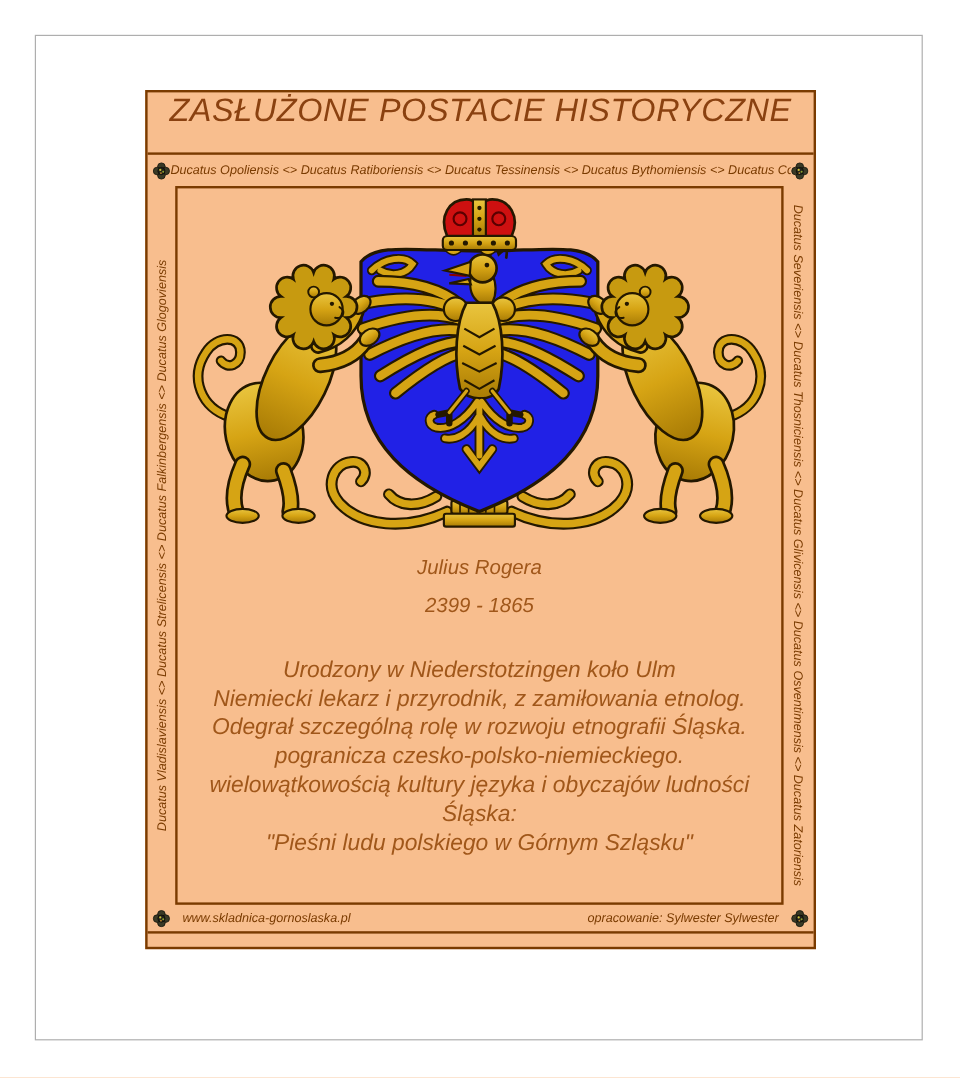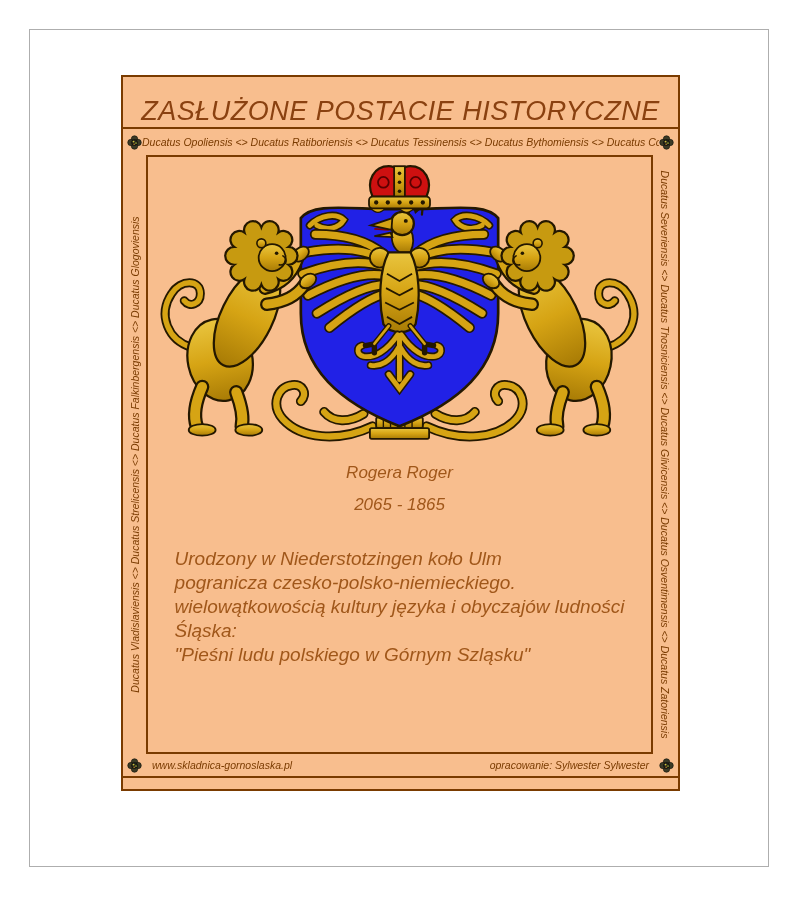--- a/index.html
+++ b/index.html
@@ -11,21 +11,21 @@
     position:absolute; left:29px; top:29px; width:740px; height:838px;
     border:1px solid #aeaeae; box-sizing:border-box;
   }
   .poster {
     position:absolute; left:121px; top:75px; width:559px; height:716px;
     box-sizing:border-box; background:#F8BE8E; border:2px solid #7A3B00;
     display:flex; flex-direction:column;
   }
   .title-bar {
     height:52px; flex:none; border-bottom:2px solid #7A3B00; box-sizing:border-box;
-    display:flex; align-items:flex-end; justify-content:center;
+    display:flex; align-items:flex-start; justify-content:center;
   }
   .title {
     font-style:italic; font-size:27px; color:#8A4110; letter-spacing:0.5px;
     white-space:nowrap;
   }
   .band {
     height:26px; flex:none; display:flex; align-items:center;
     padding:0 4px; box-sizing:border-box;
   }
   .band-text {
@@ -45,21 +45,21 @@
   .inner-box {
     position:absolute; left:23px; right:25px; top:0; bottom:0;
     border:2px solid #7A3B00; box-sizing:border-box;
     display:flex; flex-direction:column; align-items:center; overflow:hidden;
   }
   .emblem { margin-top:2px; width:503px; height:296px; display:block; }
   .person-name  { margin-top:8px;  font-style:italic; font-size:17px; color:#A0571A; }
   .person-years { margin-top:12px; font-style:italic; font-size:17px; color:#A0571A; }
   .bio {
     margin-top:32px; font-style:italic; font-size:19px; line-height:24px;
-    color:#A0571A; white-space:nowrap;
+    color:#A0571A; text-align:center; white-space:nowrap;
   }
   .footer-band {
     height:24px; flex:none; border-bottom:2px solid #7A3B00; box-sizing:border-box;
     display:flex; align-items:center; justify-content:space-between; padding:0 4px;
   }
   .footer-group { display:flex; align-items:center; gap:10px; }
   .footer-text { font-style:italic; font-size:10.5px; color:#7A3B00; white-space:nowrap; }
 </style>
 </head>
 <body>
@@ -185,25 +185,27 @@
           <circle cx="267" cy="48.5" r="2.4" fill="#241800"></circle>
           <circle cx="280" cy="48.5" r="2.4" fill="#241800"></circle>
           <circle cx="293" cy="48.5" r="2.4" fill="#241800"></circle>
           <circle cx="306" cy="48.5" r="2.4" fill="#241800"></circle>
         </g>
 
         <use href="#lion" transform="translate(2,52)"></use>
         <use href="#lion" transform="translate(558,52) scale(-1,1)"></use>
       </svg>
 
-      <div class="person-name">Rogera Roger</div>
-      <div class="person-years">2065 - 1865</div>
+      <div class="person-name">Julius Rogera</div>
+      <div class="person-years">2399 - 1865</div>
 
       <div class="bio">
         <div>Urodzony w Niederstotzingen koło Ulm</div>
+        <div>Niemiecki lekarz i przyrodnik, z zamiłowania etnolog.</div>
+        <div>Odegrał szczególną rolę w rozwoju etnografii Śląska.</div>
         <div>pogranicza czesko-polsko-niemieckiego.</div>
         <div>wielowątkowością kultury języka i obyczajów ludności</div>
         <div>Śląska:</div>
         <div>"Pieśni ludu polskiego w Górnym Szląsku"</div>
       </div>
     </div>
   </div>
 
   <div class="footer-band">
     <div class="footer-group">

